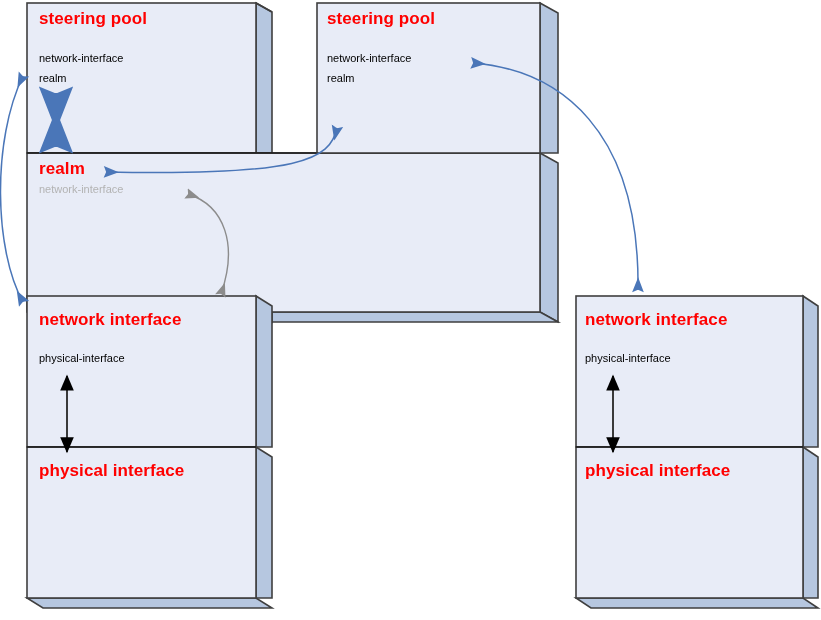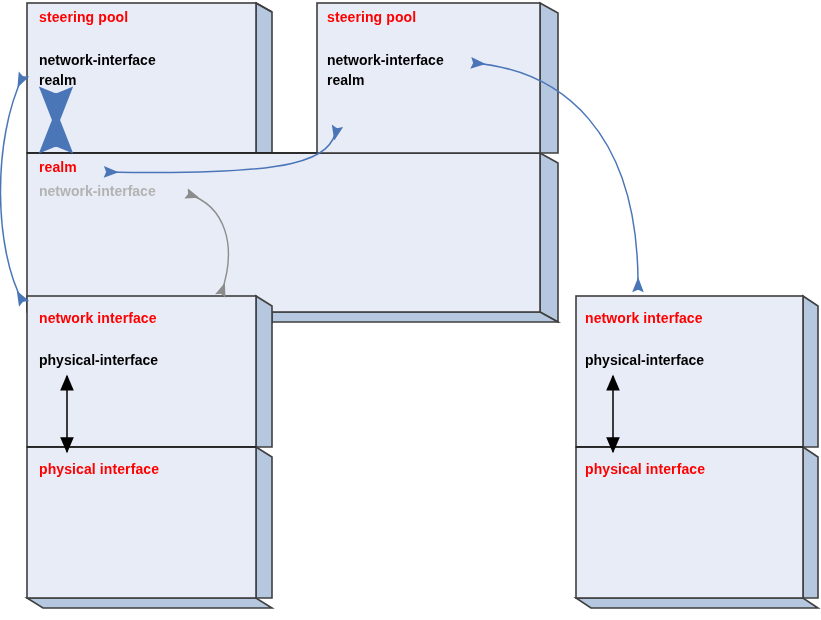--- a/index.html
+++ b/index.html
@@ -12,27 +12,27 @@
   }
   .svg-layer{position:absolute;left:0;top:0;width:821px;height:620px;}
   .boxes-layer{z-index:1;}
   .arrows-layer{z-index:3;pointer-events:none;}
   .labels-layer{position:absolute;left:0;top:0;width:821px;height:620px;z-index:2;}
 
   .lbl{position:absolute;white-space:nowrap;}
   .title{
     color:#ff0000;
     font-weight:bold;
-    font-size:14px;
+    font-size:17px;
     letter-spacing:0.1px;
   }
   .attr{
     color:#000000;
-    font-size:14px;
-    font-weight:bold;
+    font-size:11px;
+    font-weight:normal;
   }
   .attr.muted{color:#b3b3b3;}
 </style>
 </head>
 <body>
 
 <div id="stage">
 
   <svg class="svg-layer boxes-layer" viewBox="0 0 821 620">
     <defs>

